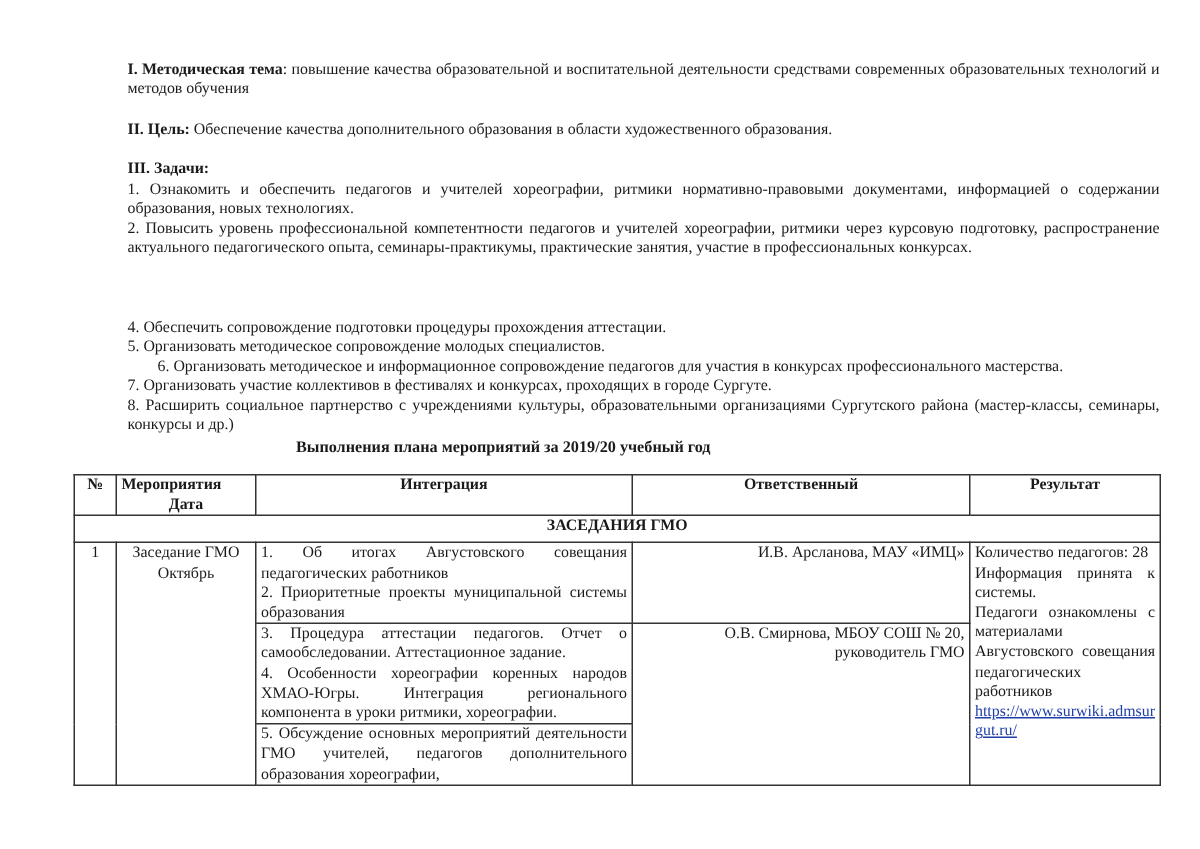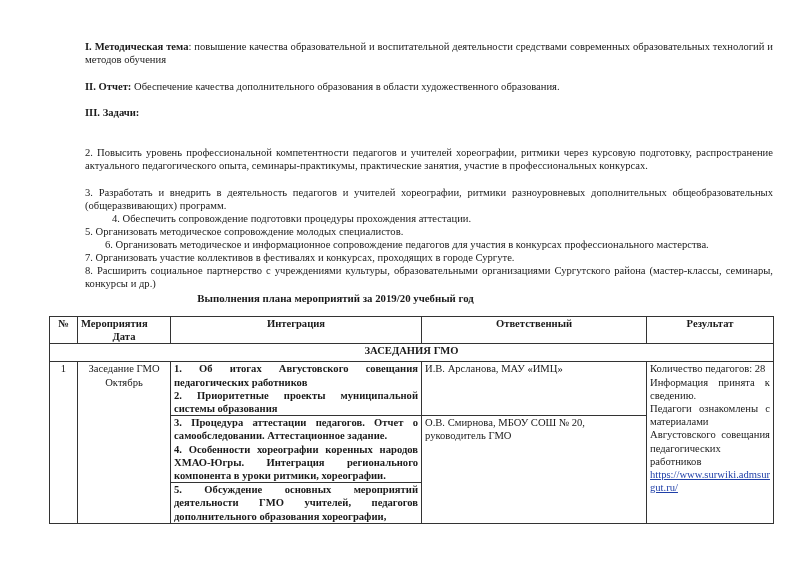--- a/index.html
+++ b/index.html
@@ -9,45 +9,45 @@
   .txt { position:absolute; left:81px; width:688px; text-align:justify; }
   .txt b { font-weight:bold; }
   .center-title { position:absolute; left:0; width:663px; top:292px; text-align:center; font-weight:bold; font-size:10.8px; }
 
   table.plan { position:absolute; left:45px; top:316px; width:724px; border-collapse:collapse; table-layout:fixed; }
   table.plan td, table.plan th { border:1px solid #333; padding:0 3px; vertical-align:top; font-size:10.6px; line-height:13.2px; }
   table.plan th { font-weight:bold; text-align:center; height:26px; }
   .sec td { font-weight:bold; text-align:center; height:17px; }
   .c-num { text-align:center; }
   .c-event { text-align:center; }
-  .c-content { text-align:justify;font-weight:bold; }
-  .c-resp { text-align:left; }
+  .c-content { text-align:justify; }
+  .c-resp { text-align:right; }
   .c-result { text-align:justify; }
   .link { color:#1f3fa8; text-decoration:underline; }
 </style>
 </head>
 <body>
 
 <div class="page">
 
   <div class="txt" style="top:40px;">
     <b>I. Методическая тема</b><span>: повышение качества образовательной и воспитательной деятельности средствами современных образовательных технологий и методов обучения</span>
   </div>
 
   <div class="txt" style="top:80px;">
-    <b>II. Отчет:</b><span> Обеспечение качества дополнительного образования в области художественного образования.</span>
+    <b>II. Цель:</b><span> Обеспечение качества дополнительного образования в области художественного образования.</span>
   </div>
 
   <div class="txt" style="top:106px;">
     <b>III. Задачи:</b>
   </div>
 
+  <div class="txt" style="top:120px;">1. Ознакомить и обеспечить педагогов и учителей хореографии, ритмики нормативно-правовыми документами, информацией о содержании образования, новых технологиях.</div>
   <div class="txt" style="top:146px;">2. Повысить уровень профессиональной компетентности педагогов и учителей хореографии, ритмики через курсовую подготовку, распространение актуального педагогического опыта, семинары-практикумы, практические занятия, участие в профессиональных конкурсах.</div>
-  <div class="txt" style="top:186px;">3. Разработать и внедрить в деятельность педагогов и учителей хореографии, ритмики разноуровневых дополнительных общеобразовательных (общеразвивающих) программ.</div>
-  <div class="txt" style="top:212px;margin-left:27px;">4. Обеспечить сопровождение подготовки процедуры прохождения аттестации.</div>
+  <div class="txt" style="top:212px;">4. Обеспечить сопровождение подготовки процедуры прохождения аттестации.</div>
   <div class="txt" style="top:225px;">5. Организовать методическое сопровождение молодых специалистов.</div>
   <div class="txt" style="top:238px;margin-left:20px;">6. Организовать методическое и информационное сопровождение педагогов для участия в конкурсах профессионального мастерства.</div>
   <div class="txt" style="top:251px;">7. Организовать участие коллективов в фестивалях и конкурсах, проходящих в городе Сургуте.</div>
   <div class="txt" style="top:264px;">8. Расширить социальное партнерство с учреждениями культуры, образовательными организациями Сургутского района (мастер-классы, семинары, конкурсы и др.)</div>
 
   <div class="center-title">Выполнения плана мероприятий за 2019/20 учебный год</div>
 
   <table class="plan">
     <colgroup>
       <col style="width:28px">
@@ -77,21 +77,21 @@
         <div>Заседание ГМО</div>
         <div>Октябрь</div>
       </td>
       <td class="c-content" style="height:50px;">
         <div>1. Об итогах Августовского совещания педагогических работников</div>
         <div>2. Приоритетные проекты муниципальной системы образования</div>
       </td>
       <td class="c-resp">И.В. Арсланова, МАУ «ИМЦ»</td>
       <td rowspan="3" class="c-result">
         <div>Количество педагогов: 28</div>
-        <div>Информация принята к сведению.</div>
+        <div>Информация принята к системы.</div>
         <div>Педагоги ознакомлены с материалами Августовского совещания педагогических работников</div>
         <a class="link" style="word-break:break-all;">https://www.surwiki.admsurgut.ru/</a>
       </td>
     </tr>
     <tr>
       <td class="c-content">
         <div>3. Процедура аттестации педагогов. Отчет о самообследовании. Аттестационное задание.</div>
         <div>4. Особенности хореографии коренных народов ХМАО-Югры. Интеграция регионального компонента в уроки ритмики, хореографии.</div>
       </td>
       <td rowspan="2" class="c-resp">О.В. Смирнова, МБОУ СОШ № 20, руководитель ГМО</td>

